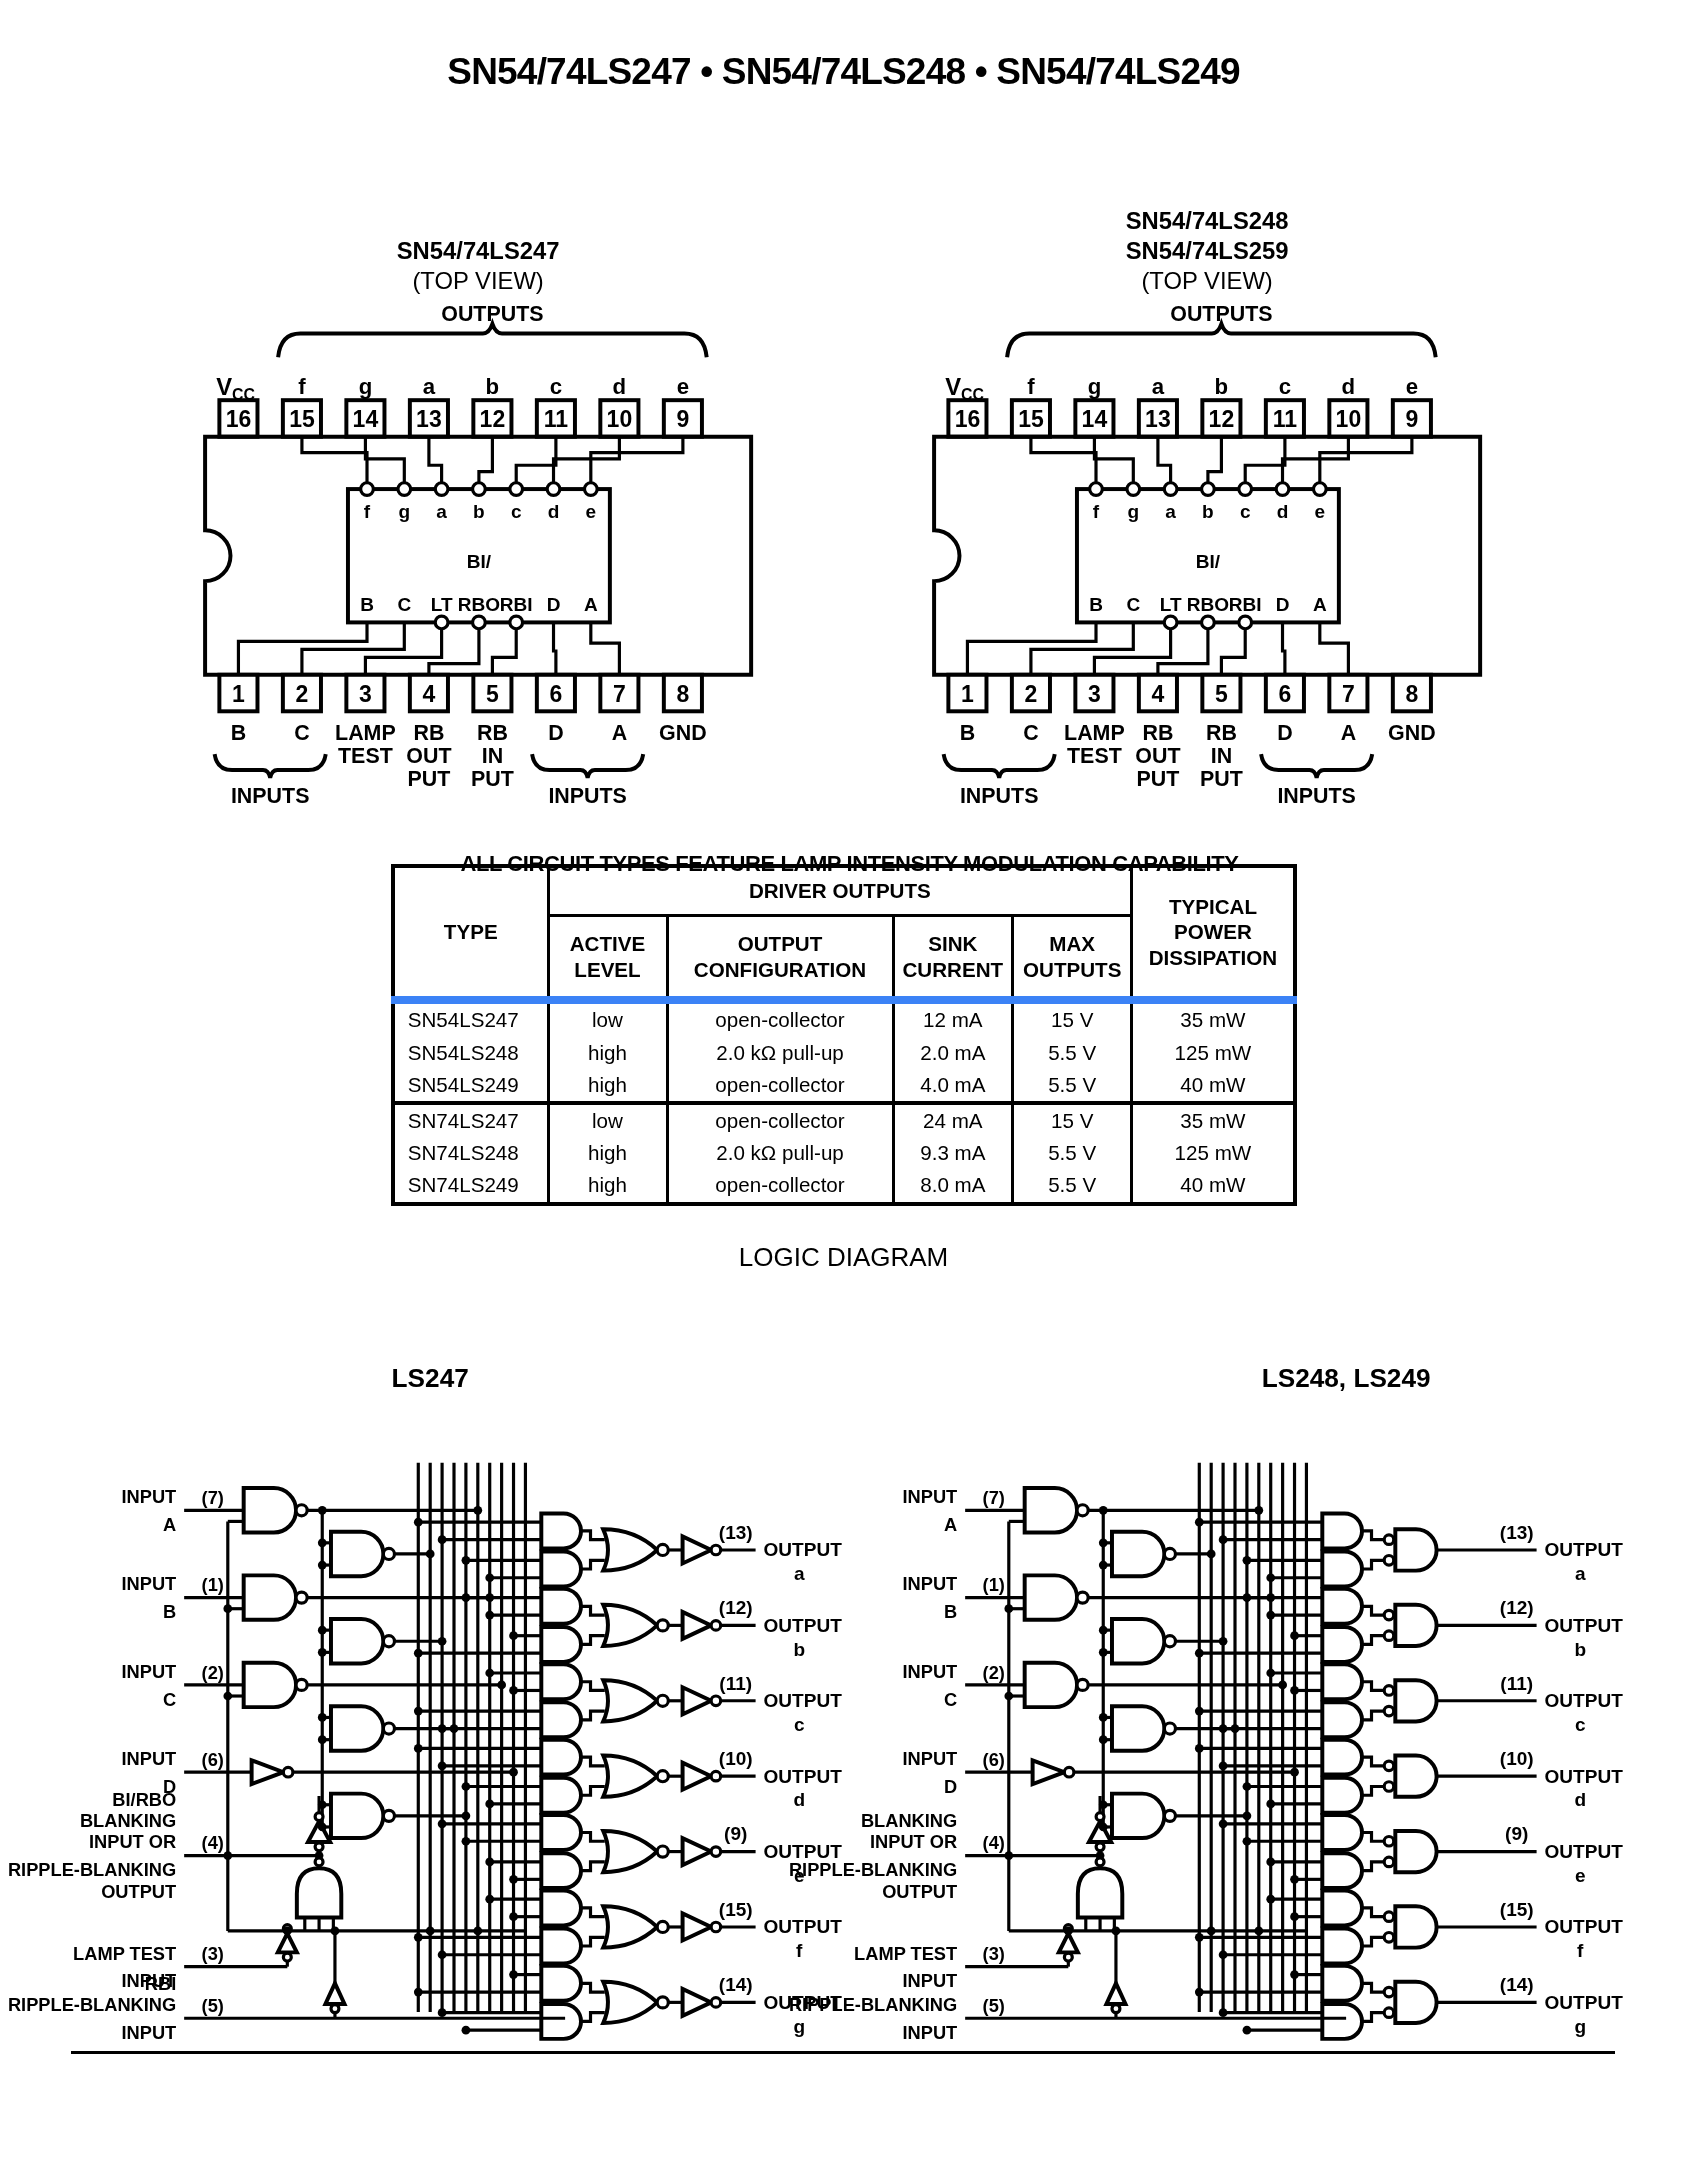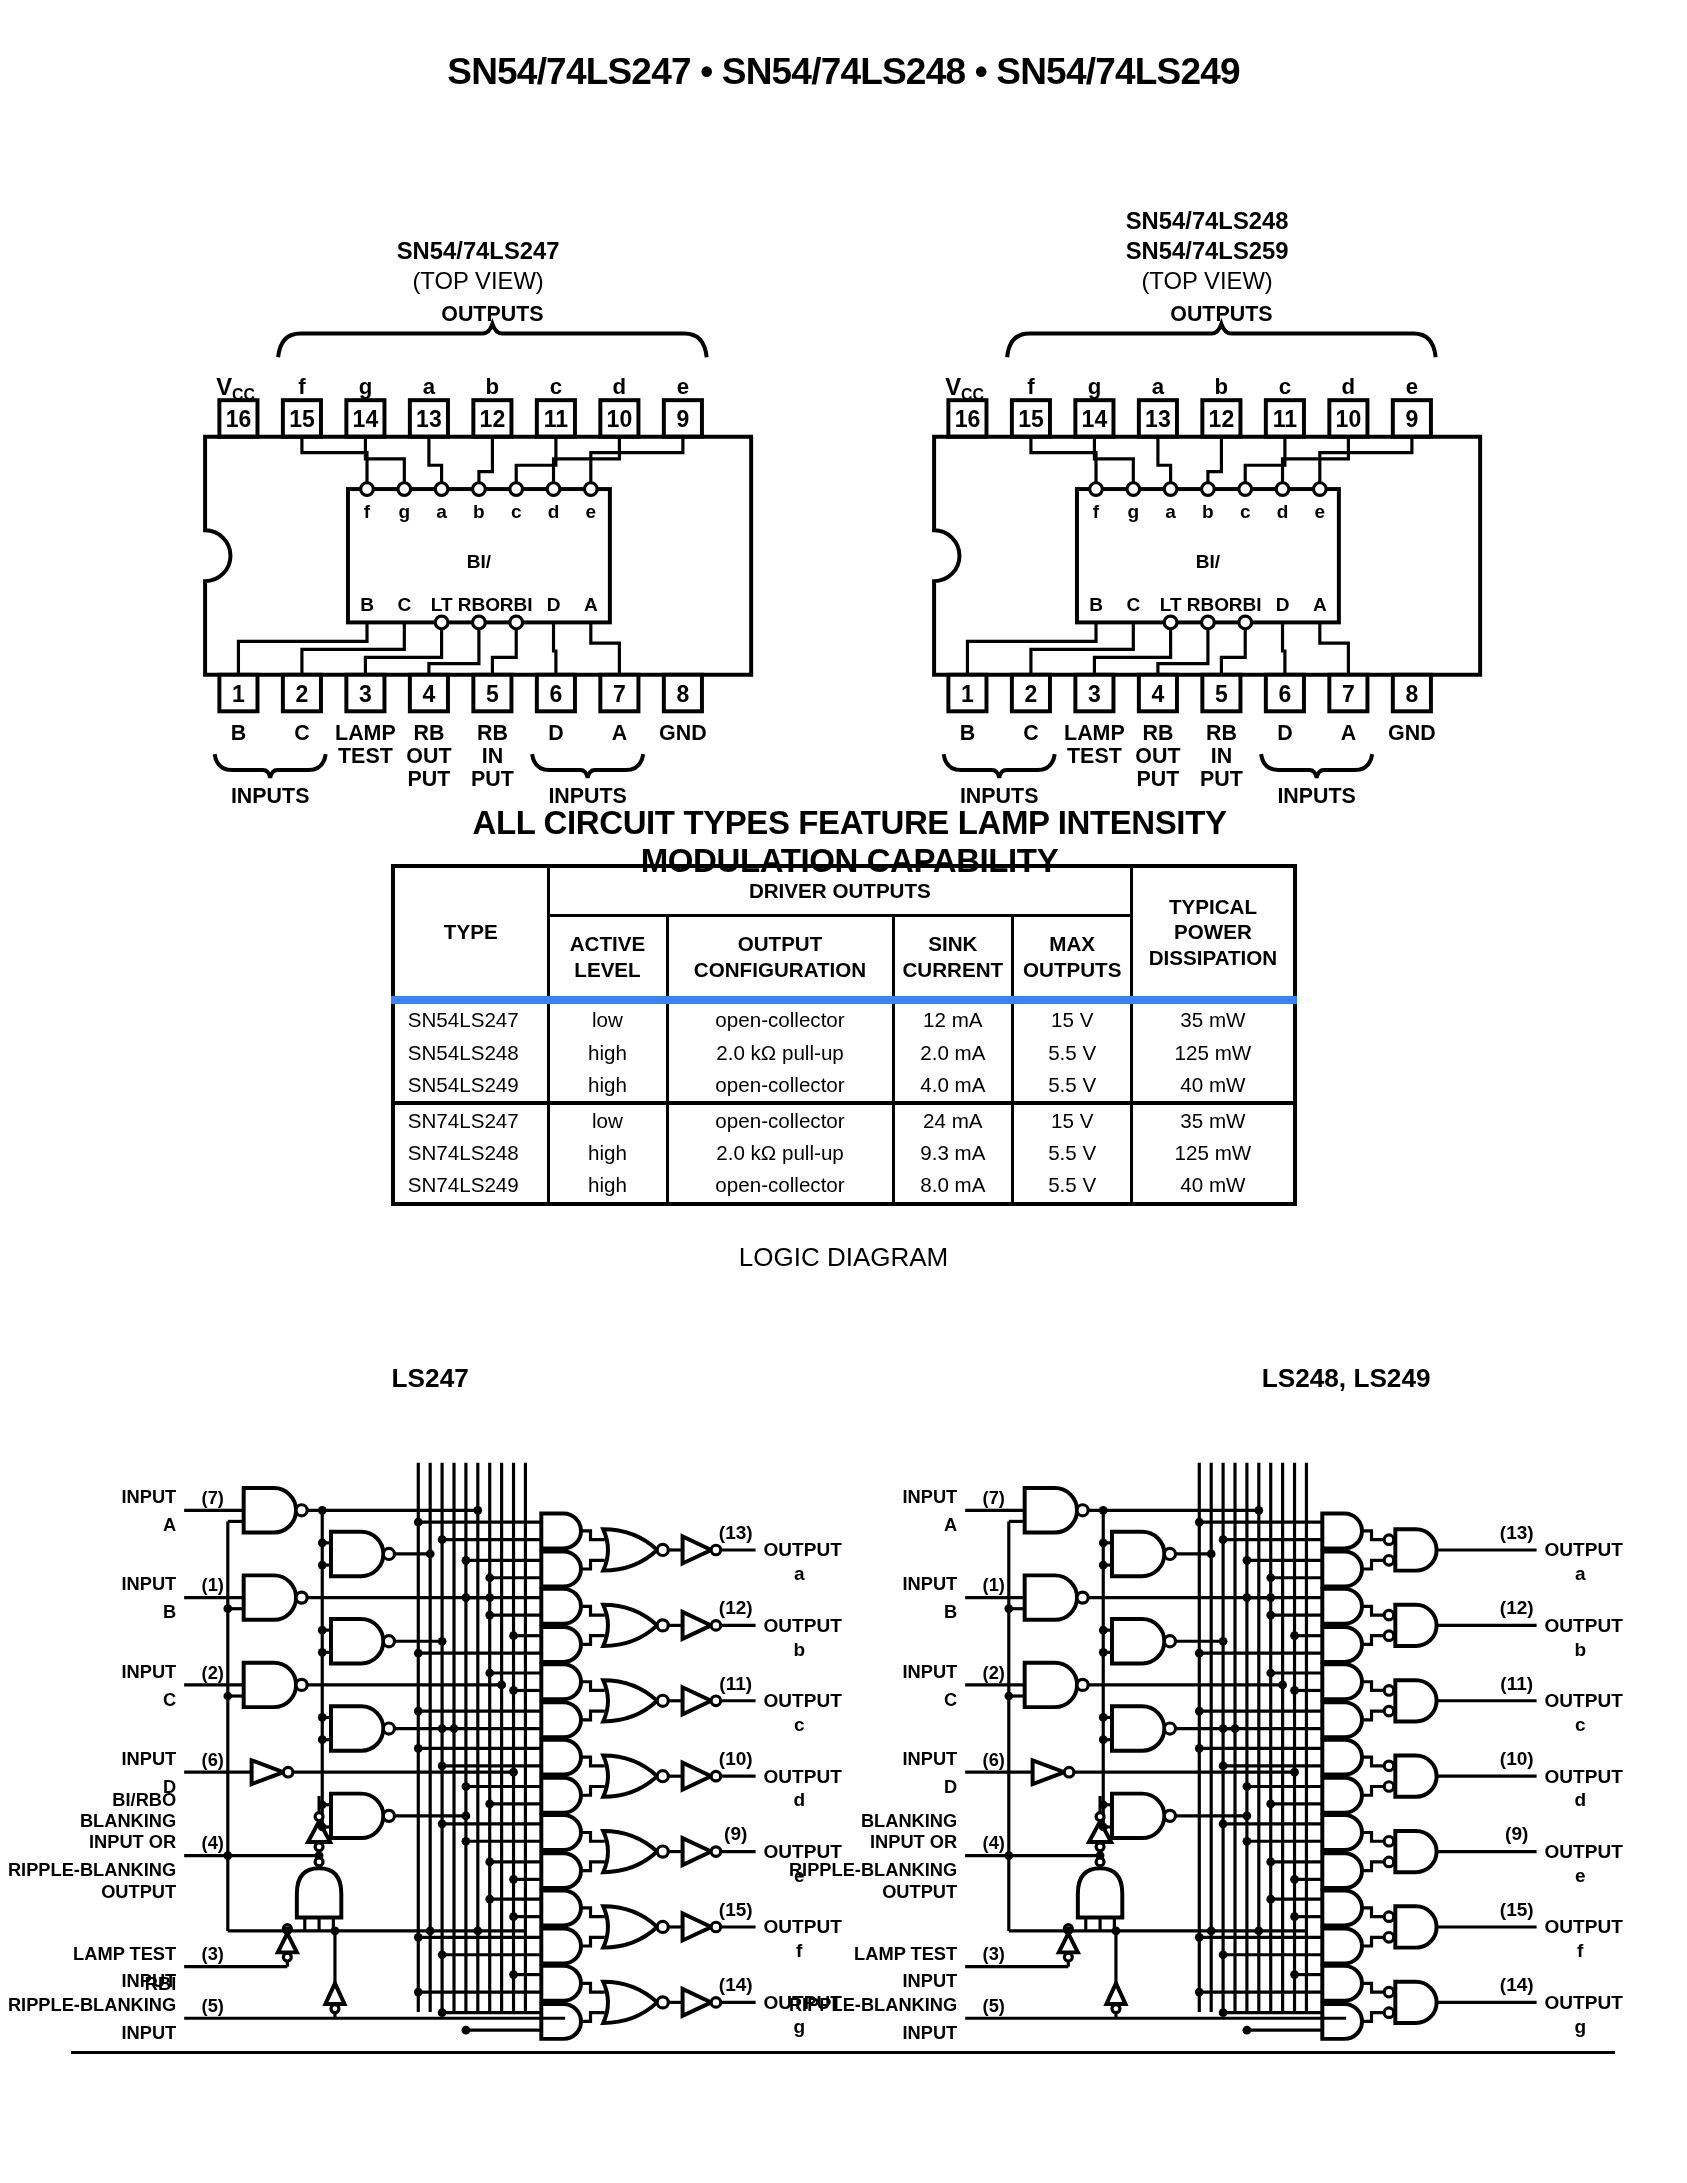--- a/index.html
+++ b/index.html
@@ -4,22 +4,22 @@
 <style>
   html,body{margin:0;padding:0;background:#fff;}
   .page{position:relative;width:1687px;height:2183px;background:#ffffff;
         font-family:"Liberation Sans",sans-serif;color:#000;overflow:hidden;}
   .title{position:absolute;top:51px;left:0;width:100%;text-align:center;
          font-size:37px;font-weight:bold;letter-spacing:-0.8px;margin:0;}
   svg{position:absolute;overflow:visible;}
   svg text{font-family:"Liberation Sans",sans-serif;}
   #pinout-left{left:159px;top:197px;}
   #pinout-right{left:888px;top:197px;}
-  .table-caption{position:absolute;top:804px;left:381px;width:937px;text-align:center;
-                 font-weight:bold;font-size:33px;letter-spacing:-0.4px;}
+  .table-caption{position:absolute;top:851px;left:381px;width:937px;text-align:center;
+                 font-weight:bold;font-size:22px;letter-spacing:-0.4px;}
   #spec-table{position:absolute;top:864px;left:391px;border-collapse:collapse;
               border:4px solid #000;}
   #spec-table th,#spec-table td{border-left:3.2px solid #000;border-right:3.2px solid #000;
               padding:1.6px 8px;text-align:center;font-size:20.6px;white-space:pre-line;
               border-top:0;border-bottom:0;}
   #spec-table th{font-weight:bold;line-height:1.25;}
   #spec-table thead tr:first-child th{height:43px;}
   #spec-table thead tr:last-child th{height:76px;padding-left:8px;}
   #spec-table .hdr-driver{border-bottom:3.2px solid #000;}
   #spec-table tbody{border-top:8px solid #3b82f6;}

